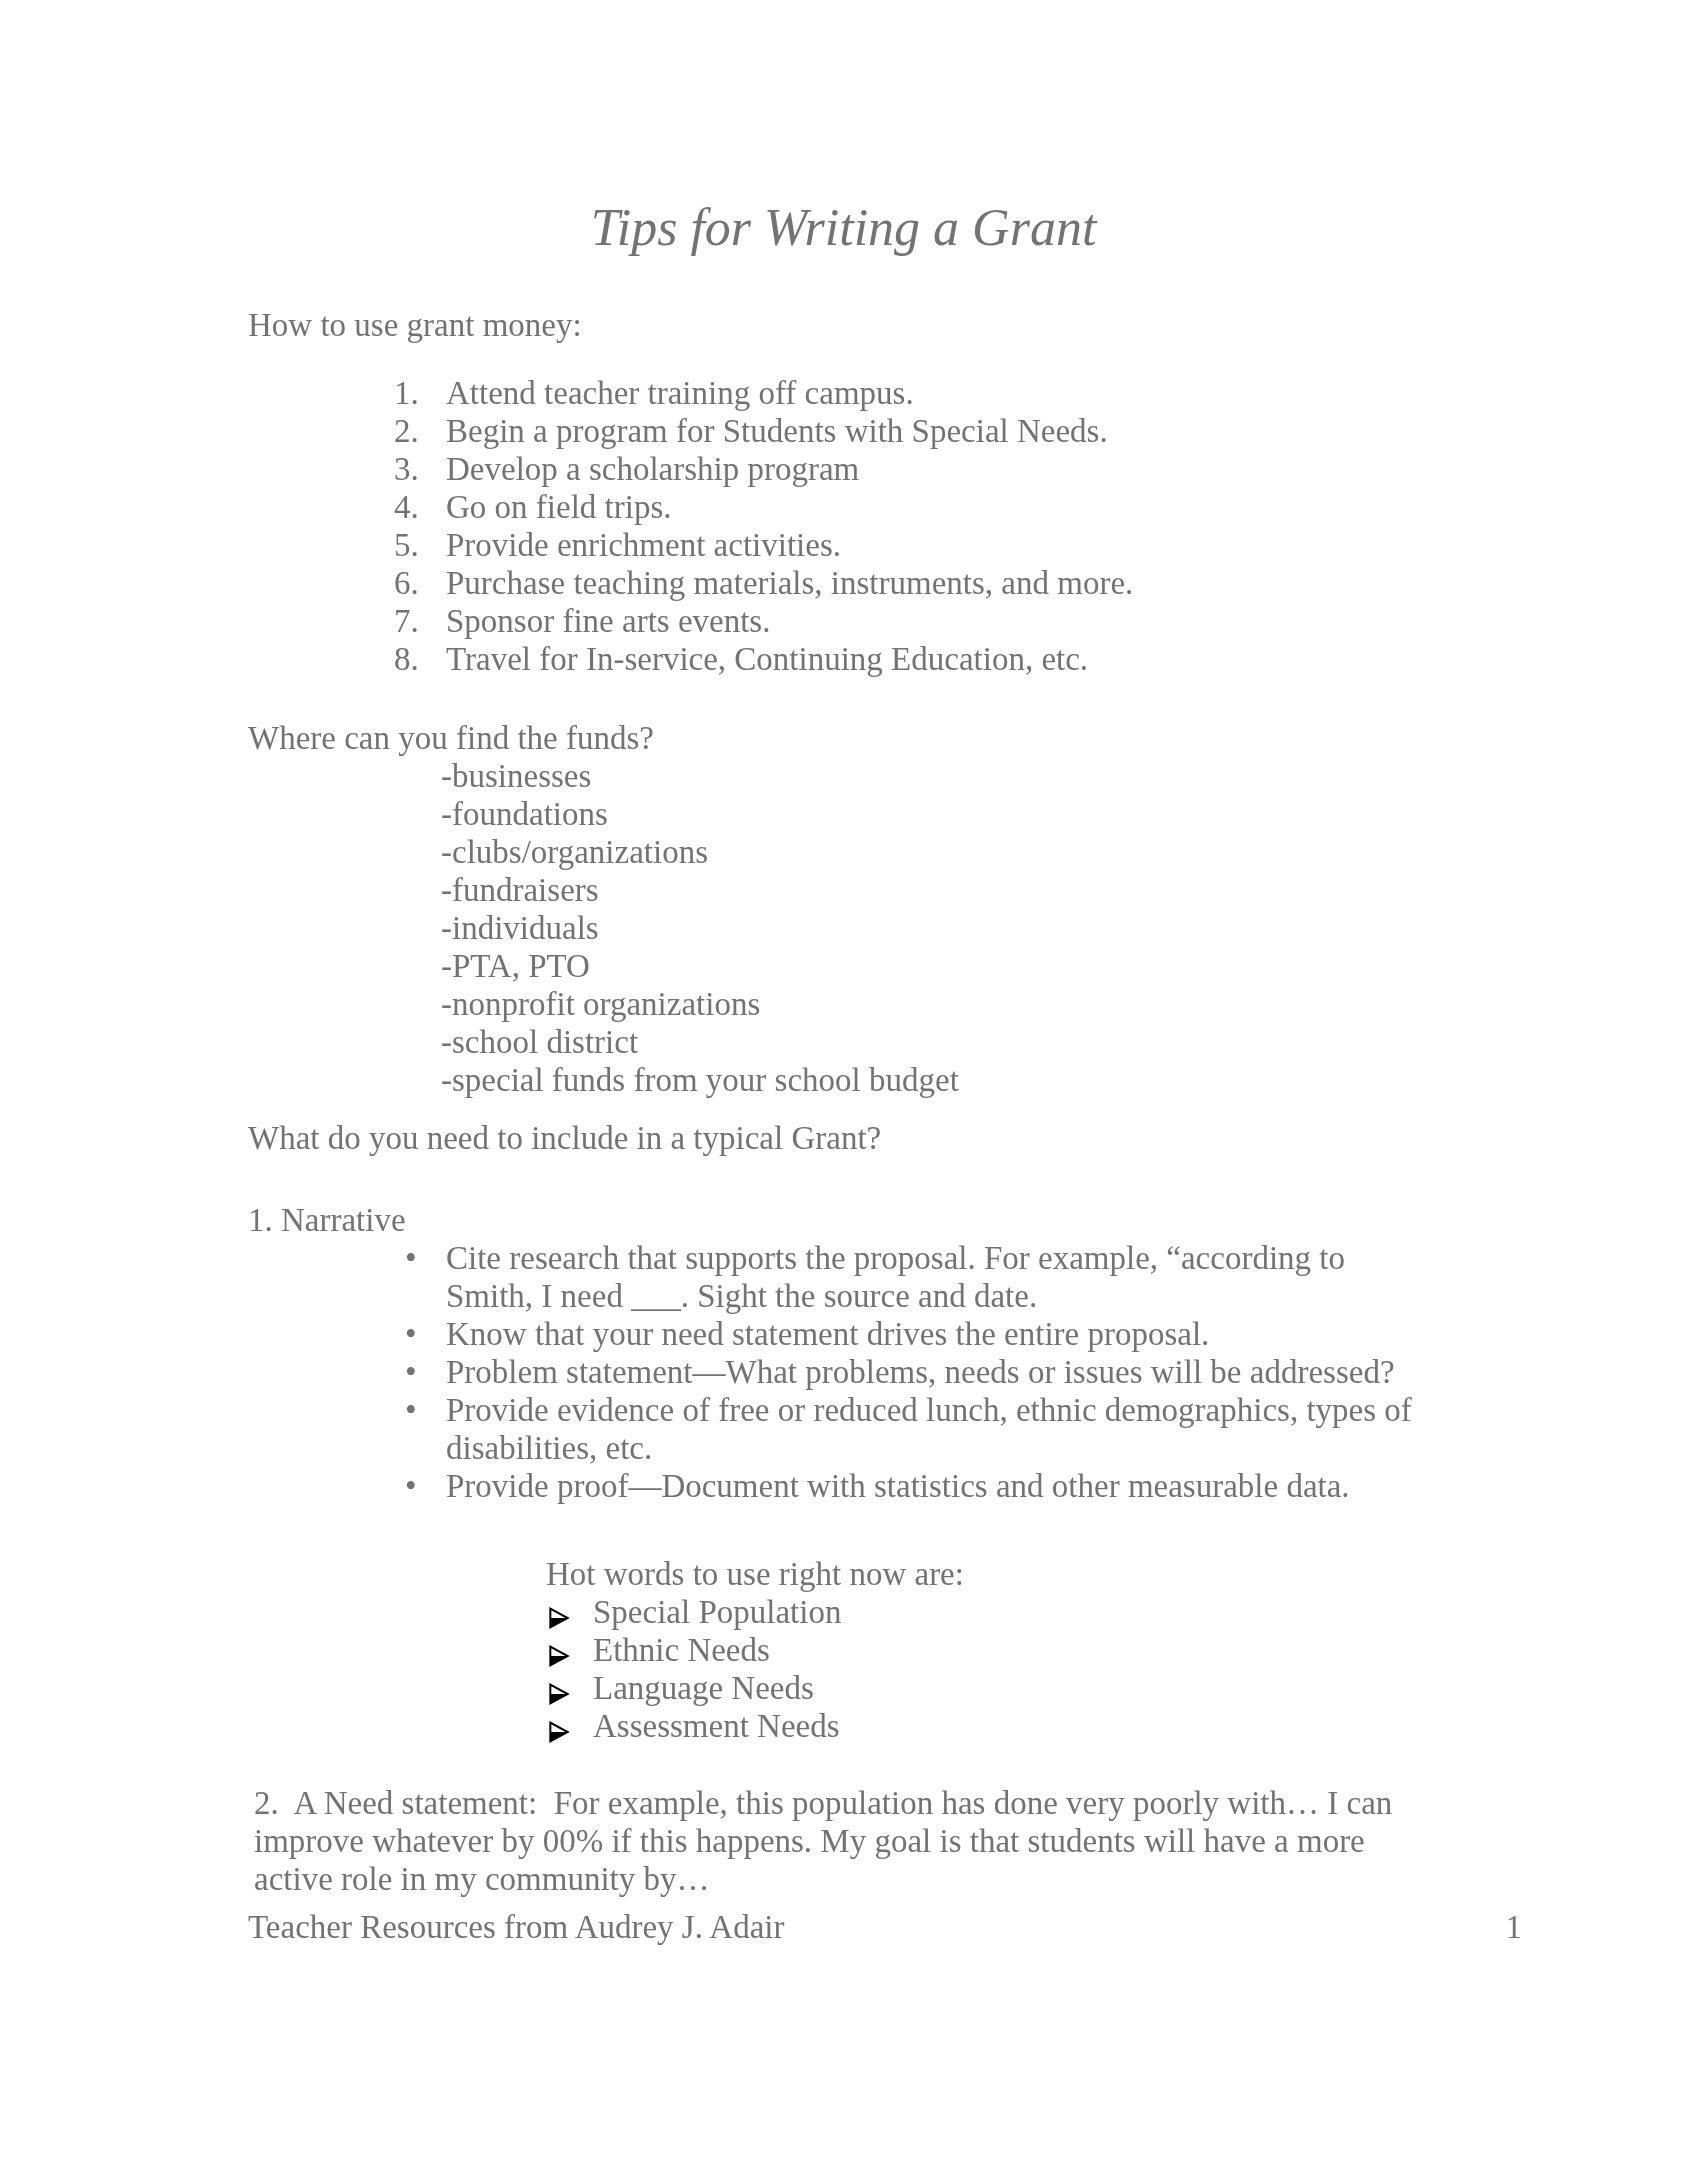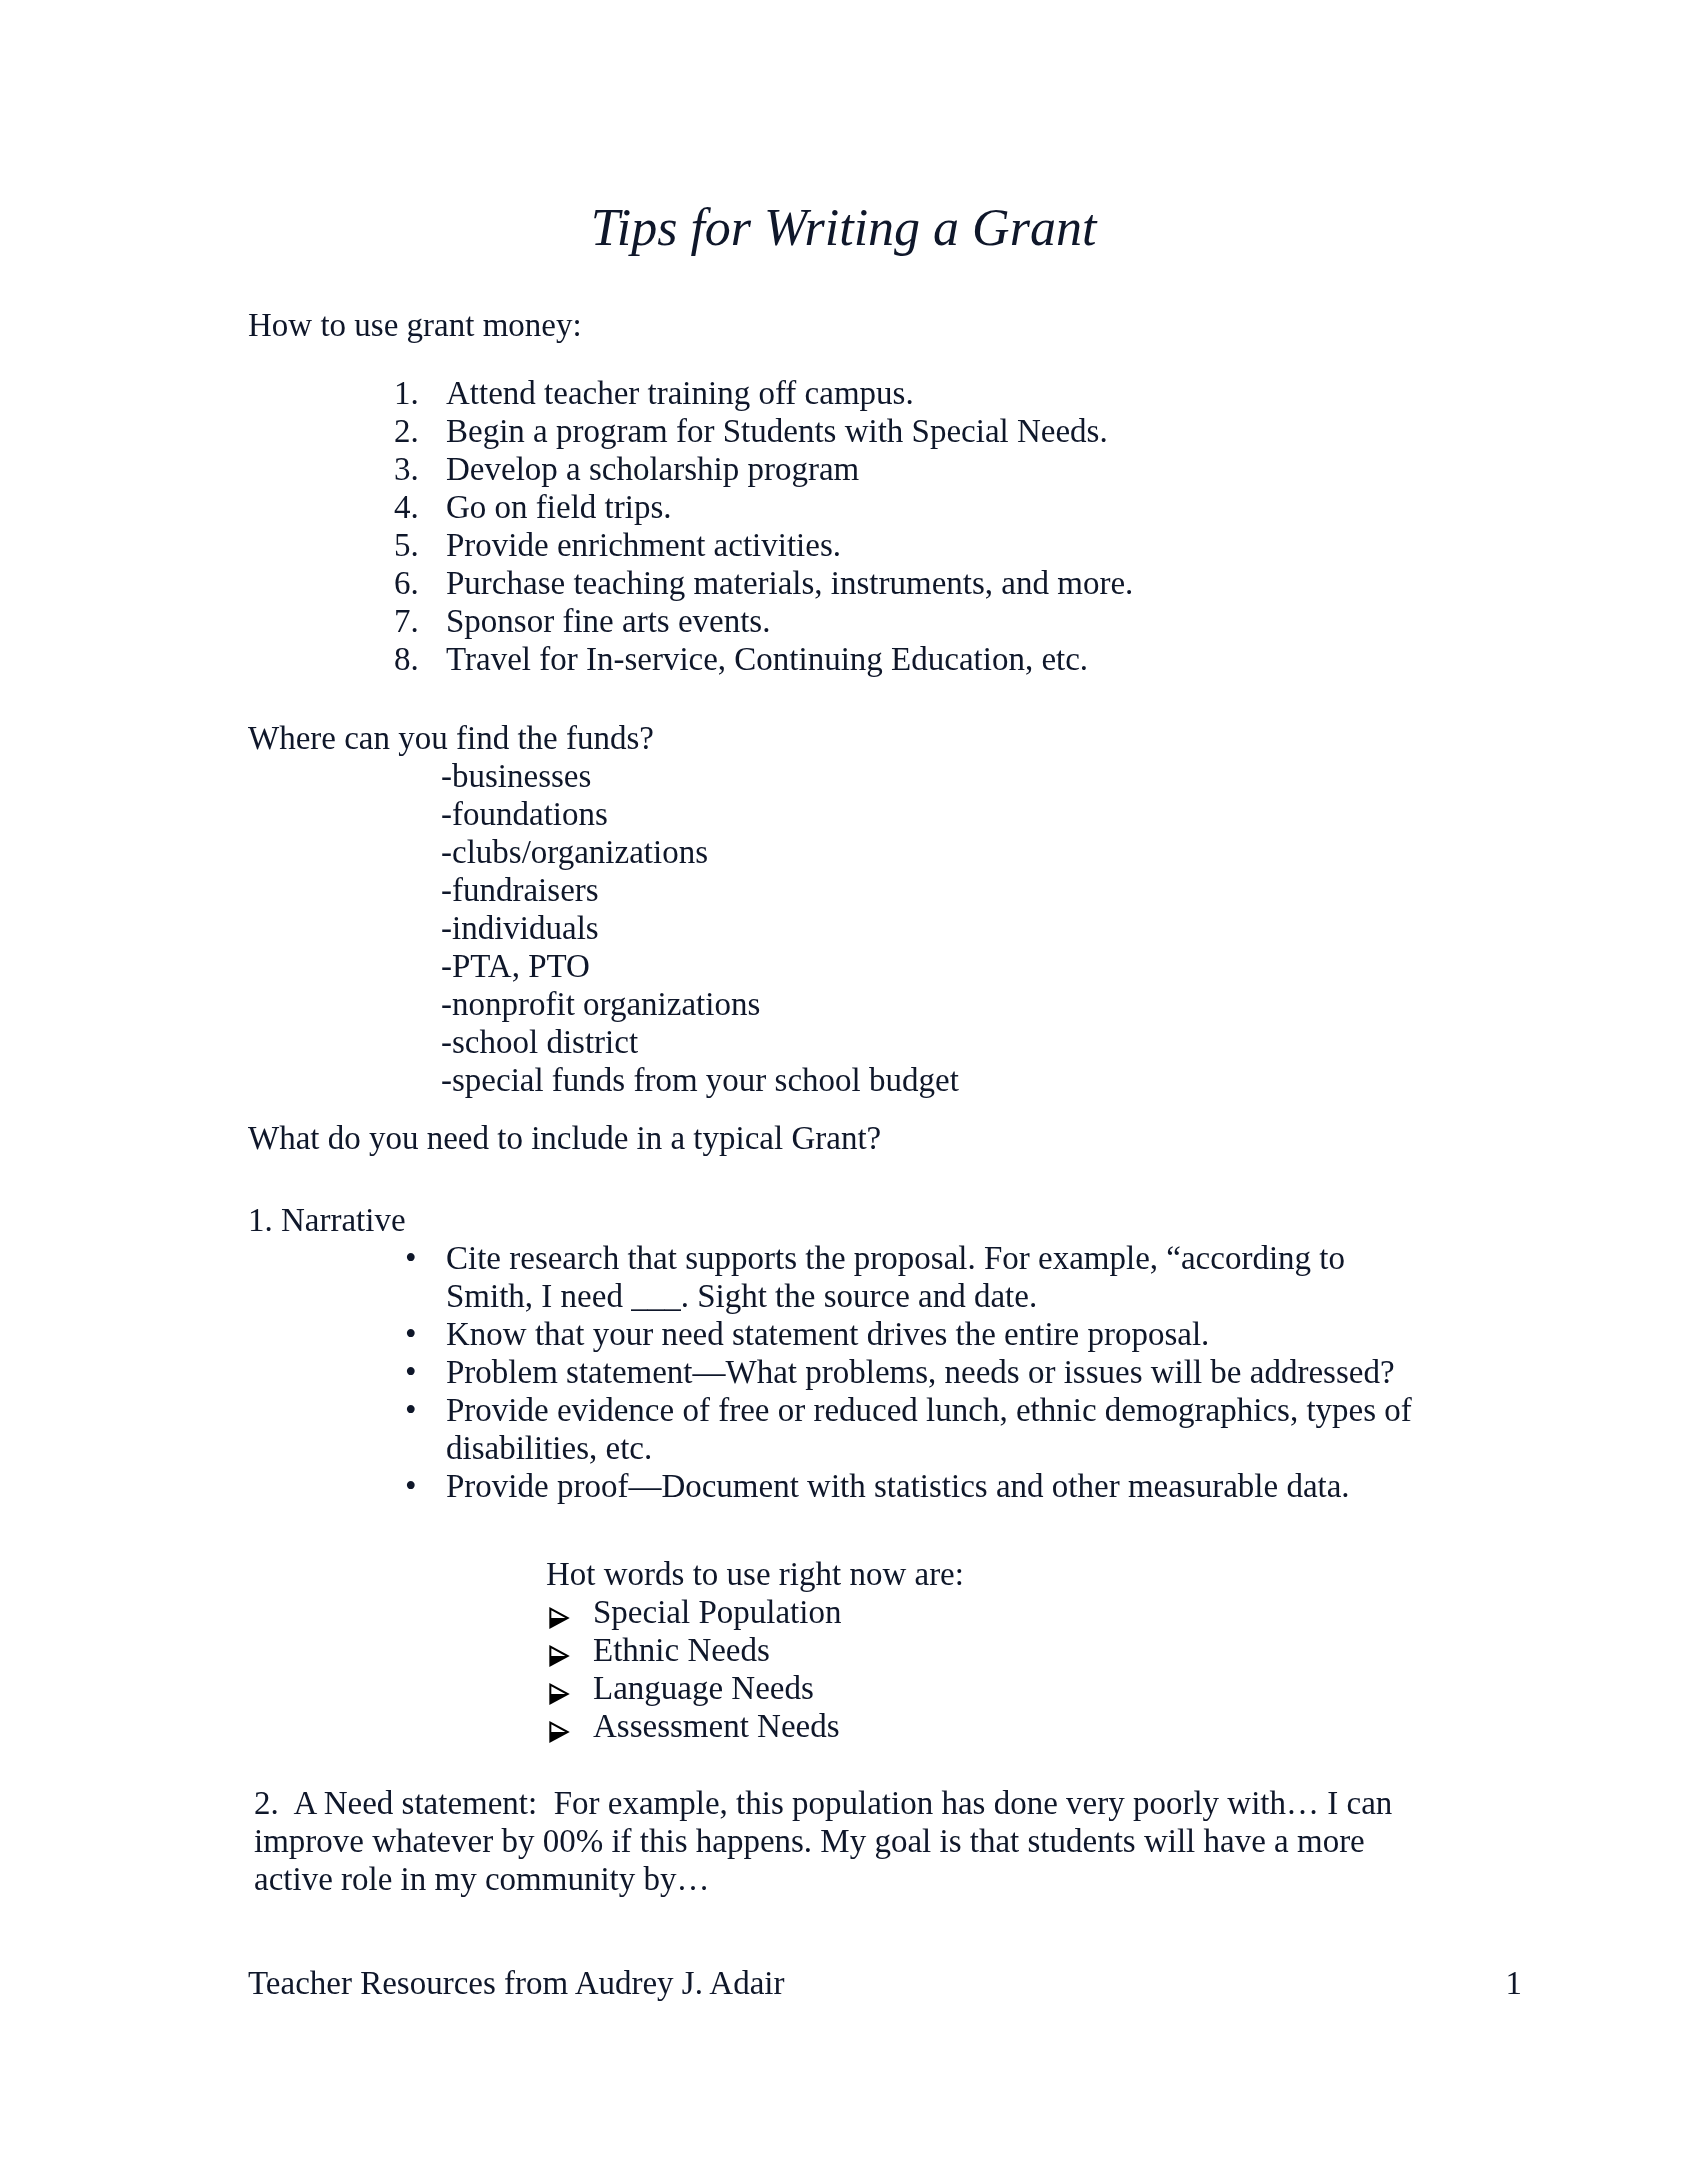--- a/index.html
+++ b/index.html
@@ -3,21 +3,21 @@
 <meta charset="utf-8">
 <style>
   * { margin: 0; padding: 0; box-sizing: border-box; }
   html, body { background: #888; }
   .page {
     position: relative;
     width: 1687px;
     height: 2183px;
     margin: 0 auto;
     background: #ffffff;
-    color: #0f172a;
+    color: #737373;
     font-family: "Liberation Serif", "DejaVu Serif", serif;
     font-size: 33px;
     line-height: 38px;
   }
   .title {
     padding-top: 198px;
     text-align: center;
     font-style: italic;
     font-weight: normal;
     font-size: 52px;
@@ -41,21 +41,21 @@
   .bullet-item       { position: relative; padding-left: 198px; }
   .bullet-item .marker { position: absolute; left: 157px; top: 0; }
   .hotwords-heading  { margin-top: 50px; margin-left: 298px; }
   .arrow-item        { position: relative; padding-left: 345px; }
   .arrow-item .arrow { position: absolute; left: 299px; top: 7.3px; width: 24px; height: 24px; }
   .need-paragraph    { margin-top: 39px; margin-left: 6px; }
   .footer {
     position: absolute;
     left: 248px;
     right: 165px;
-    top: 1964px;
+    top: 1908px;
     display: flex;
     justify-content: space-between;
   }
 </style>
 </head>
 <body>
 
 <div class="page">
 
   <h1 class="title">Tips for Writing a Grant</h1>

